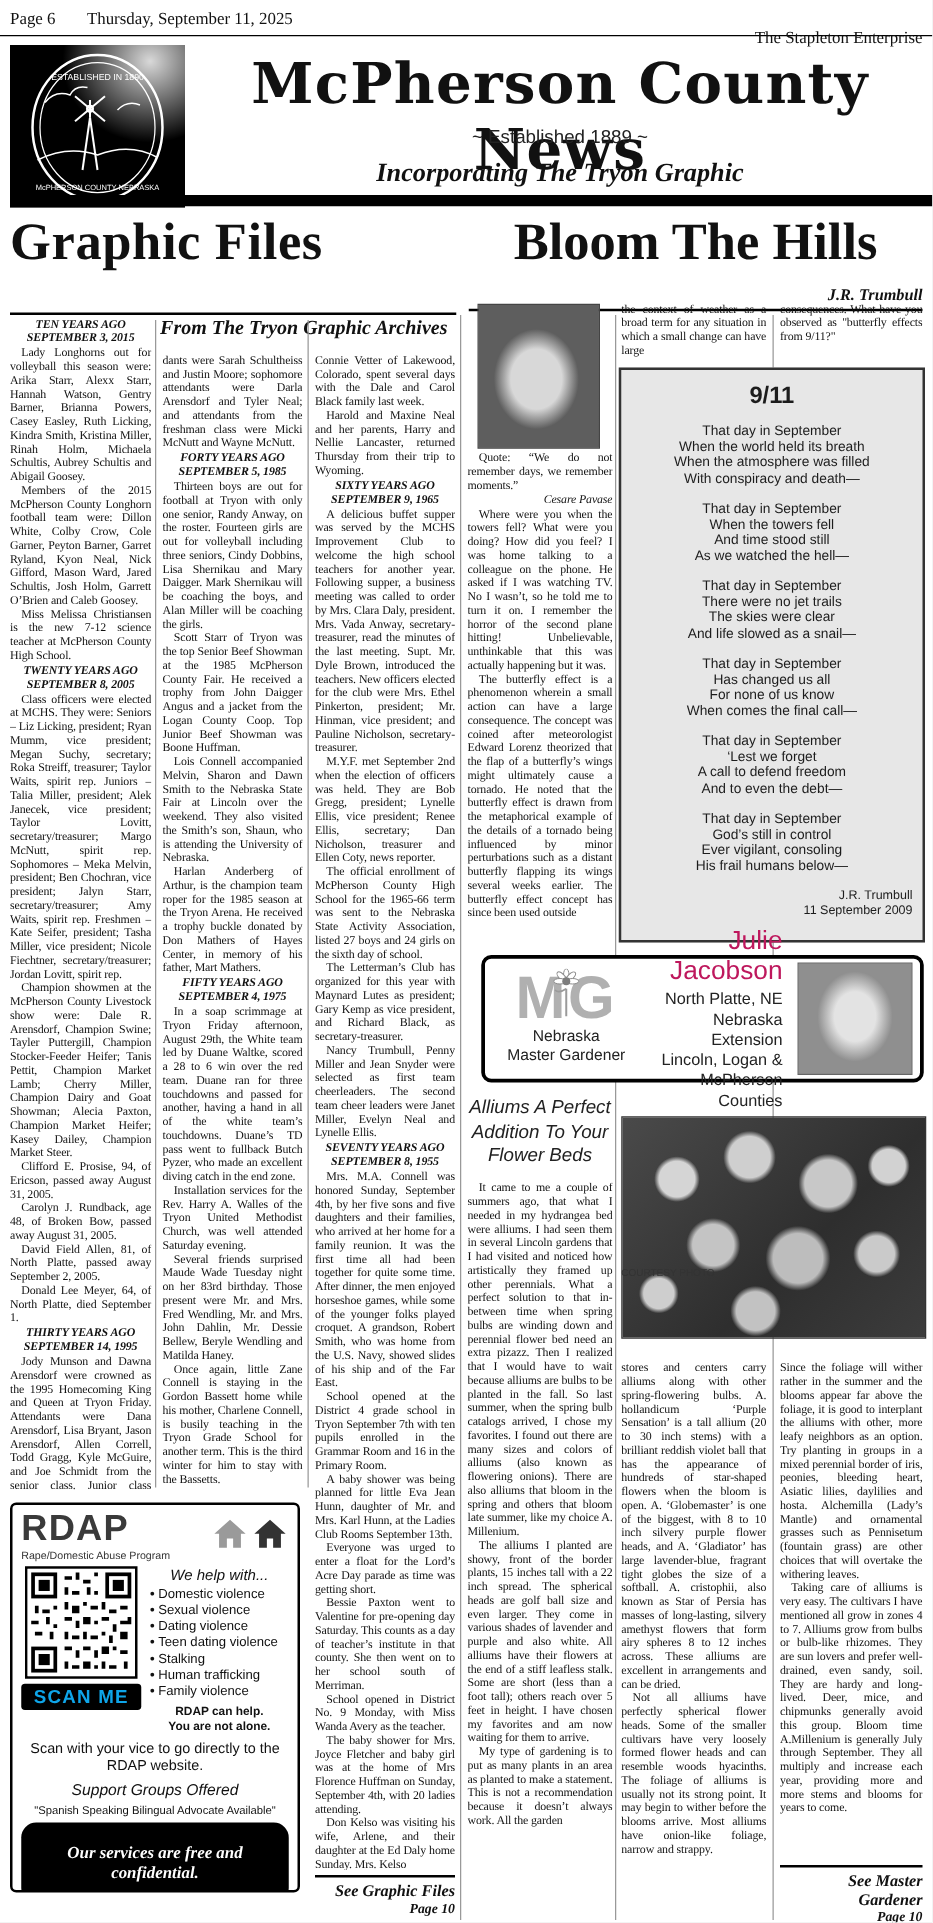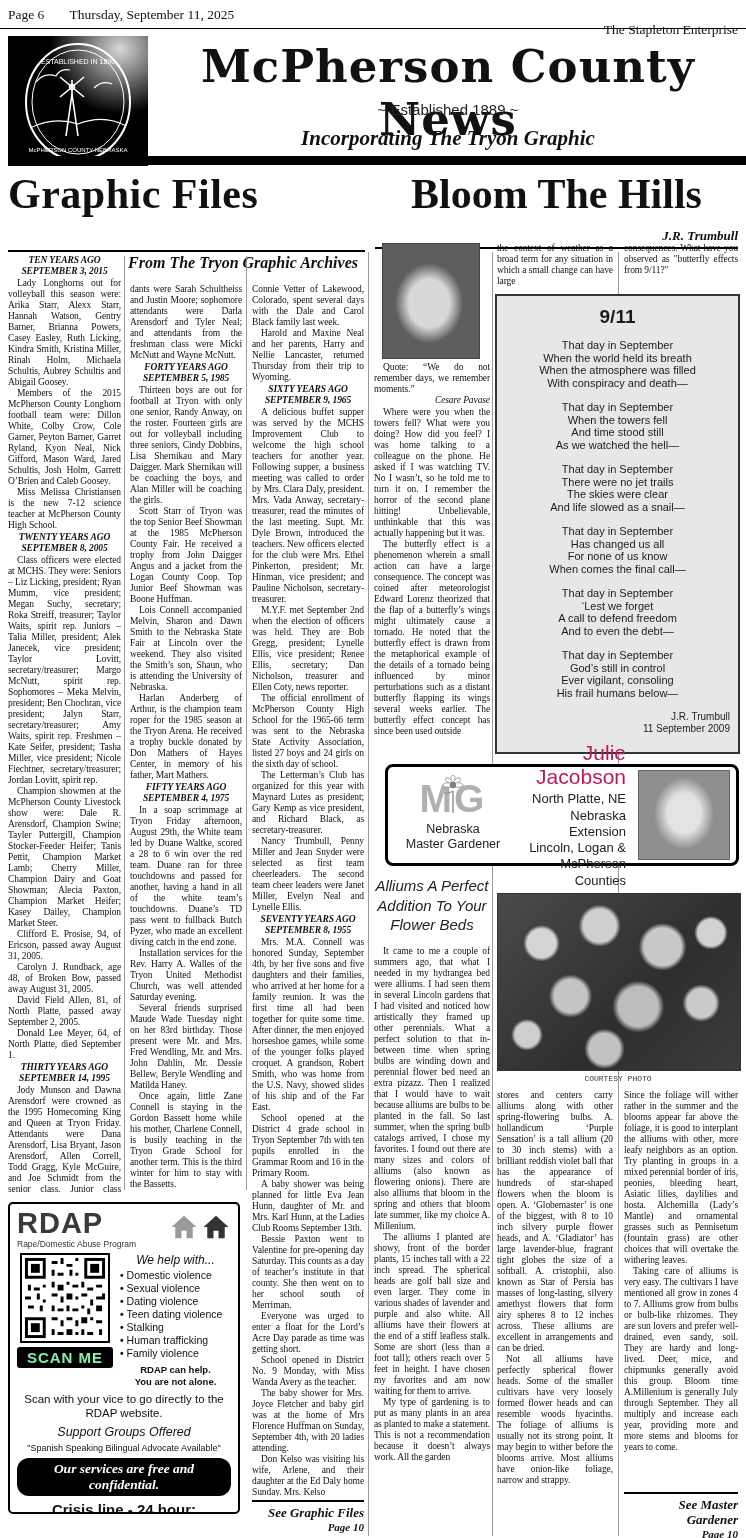--- a/index.html
+++ b/index.html
@@ -68,21 +68,21 @@
            padding:10px 8px 6px 8px;text-align:center;overflow:hidden;}
   .poembox .ptitle{font-size:19px;font-weight:bold;margin-bottom:11px;}
   .stanza{white-space:pre-line;font-size:11px;line-height:12.5px;margin-bottom:12px;}
   .psig{text-align:right;font-size:10px;line-height:12px;white-space:pre-line;margin-top:2px;}
 
   
   .mgbox{left:385px;top:764px;width:354px;height:102px;border:3px solid #000;border-radius:8px;
          box-sizing:border-box;display:flex;align-items:center;gap:8px;padding:4px 6px;
          font-family:"Liberation Sans",sans-serif;background:#fff;}
   .mg-logo{position:relative;width:118px;text-align:center;flex:0 0 auto;}
-  .mg-letters{font-size:39px;font-weight:bold;color:#b0b0b0;line-height:40px;letter-spacing:2px;
+  .mg-letters{font-size:48px;font-weight:bold;color:#b0b0b0;line-height:40px;letter-spacing:2px;
               font-family:"Liberation Sans",sans-serif;}
   .mg-flower{position:absolute;left:50%;top:-4px;transform:translateX(-50%);}
   .mg-caption{font-size:12.5px;line-height:1.15;color:#222;white-space:pre-line;margin-top:3px;}
   .julie{flex:1;text-align:right;padding-right:4px;}
   .julie .jname{font-size:21px;color:#be185d;margin-bottom:2px;}
   .julie .jline{font-size:13px;line-height:1.25;color:#222;}
   .julie-photo{flex:0 0 auto;width:90px;height:88px;border:1px solid #666;
      background:radial-gradient(ellipse 30px 36px at 50% 48%, #e3e3e3 0 55%, #bdbdbd 75%, #8f8f8f 100%),
        linear-gradient(#9f9f9f,#7c7c7c);}
 
@@ -94,47 +94,47 @@
        radial-gradient(circle 26px at 18% 28%, #d5d5d5 0 55%, transparent 70%),
        radial-gradient(circle 30px at 42% 18%, #cfcfcf 0 55%, transparent 70%),
        radial-gradient(circle 34px at 68% 30%, #c8c8c8 0 55%, transparent 70%),
        radial-gradient(circle 24px at 88% 22%, #d2d2d2 0 55%, transparent 70%),
        radial-gradient(circle 30px at 30% 58%, #c4c4c4 0 55%, transparent 72%),
        radial-gradient(circle 36px at 58% 64%, #bdbdbd 0 55%, transparent 72%),
        radial-gradient(circle 26px at 84% 62%, #cacaca 0 55%, transparent 72%),
        radial-gradient(circle 22px at 12% 80%, #cecece 0 55%, transparent 72%),
        radial-gradient(circle 28px at 44% 88%, #c2c2c2 0 55%, transparent 72%),
        linear-gradient(135deg,#4a4a4a,#2e2e2e 60%,#3c3c3c);}
-  .photo-credit{left:497px;top:1074px;width:242px;text-align:center;
-                font-family:Liberation Mono, monospace;font-size:8px;color:#333;}
+  .photo-credit{left:497px;top:1014px;width:242px;text-align:left;
+                font-family:Liberation Sans, sans-serif;font-size:8px;color:#333;}
 
   
   .rdap{left:8px;top:1202px;width:232px;height:312px;border:2px solid #000;border-radius:5px;
         box-sizing:border-box;font-family:"Liberation Sans",sans-serif;color:#111;
         padding:5px 7px;overflow:hidden;}
   .rdap-logo-row{display:flex;align-items:center;gap:6px;margin-bottom:4px;}
   .rdap-word{font-size:29px;font-weight:bold;color:#3a3a3a;letter-spacing:1px;line-height:1;}
   .rdap-sub{font-size:8.5px;color:#333;margin-top:1px;}
   .rdap-houses{margin-left:auto;display:flex;gap:2px;}
   .rdap-main{display:flex;gap:7px;}
   .qrcol{flex:0 0 auto;width:96px;text-align:center;}
   .qr{width:86px;height:86px;border:2px solid #000;background:#fff;display:block;margin:0 auto;}
-  .scanme{margin-top:4px;background:#000;color:#86efac;font-weight:bold;font-size:15px;
+  .scanme{margin-top:4px;background:#000;color:#0ea5e9;font-weight:bold;font-size:15px;
           letter-spacing:1px;border-radius:3px;padding:2px 0;}
   .helpcol{flex:1;}
   .help-title{font-style:italic;font-size:12px;text-align:center;margin-bottom:2px;}
   .help-list{list-style:none;margin:0;padding:0;font-size:10.5px;line-height:13px;}
   .help-list li::before{content:"• ";font-weight:bold;}
   .canhelp{font-size:9.5px;font-weight:bold;text-align:center;margin-top:4px;white-space:pre-line;line-height:1.25;}
   .scan-note{font-size:11.5px;text-align:center;margin-top:5px;line-height:1.2;}
   .support{font-style:italic;font-size:12.5px;text-align:center;margin-top:5px;}
   .bilingual{font-size:9px;text-align:center;margin-top:4px;}
   .freebanner{margin-top:5px;background:#000;color:#fff;border-radius:12px;text-align:center;
               font-family:"Liberation Serif",serif;font-weight:bold;font-style:italic;
-              font-size:13.5px;padding:3px 2px;}
+              font-size:13.5px;padding:16px 2px;}
   .crisis{font-weight:bold;font-size:15px;text-align:center;margin-top:5px;line-height:1.25;}
 
   .seal svg{display:block;}
 </style>
 </head>
 <body>
 
 <div class="page">
 
   <div class="abs topbar">
@@ -231,22 +231,22 @@
       <div class="b-p">A delicious buffet supper was served by the MCHS Improvement Club to welcome the high school teachers for another year. Following supper, a business meeting was called to order by Mrs. Clara Daly, president. Mrs. Vada Anway, secretary-treasurer, read the minutes of the last meeting. Supt. Mr. Dyle Brown, introduced the teachers. New officers elected for the club were Mrs. Ethel Pinkerton, president; Mr. Hinman, vice president; and Pauline Nicholson, secretary-treasurer.</div>
       <div class="b-p">M.Y.F. met September 2nd when the election of officers was held. They are Bob Gregg, president; Lynelle Ellis, vice president; Renee Ellis, secretary; Dan Nicholson, treasurer and Ellen Coty, news reporter.</div>
       <div class="b-p">The official enrollment of McPherson County High School for the 1965-66 term was sent to the Nebraska State Activity Association, listed 27 boys and 24 girls on the sixth day of school.</div>
       <div class="b-p">The Letterman’s Club has organized for this year with Maynard Lutes as president; Gary Kemp as vice president, and Richard Black, as secretary-treasurer.</div>
       <div class="b-p">Nancy Trumbull, Penny Miller and Jean Snyder were selected as first team cheerleaders. The second team cheer leaders were Janet Miller, Evelyn Neal and Lynelle Ellis.</div>
       <div class="b-h" style="white-space: pre-line;">SEVENTY YEARS AGO
 SEPTEMBER 8, 1955</div>
       <div class="b-p">Mrs. M.A. Connell was honored Sunday, September 4th, by her five sons and five daughters and their families, who arrived at her home for a family reunion. It was the first time all had been together for quite some time. After dinner, the men enjoyed horseshoe games, while some of the younger folks played croquet. A grandson, Robert Smith, who was home from the U.S. Navy, showed slides of his ship and of the Far East.</div>
       <div class="b-p">School opened at the District 4 grade school in Tryon September 7th with ten pupils enrolled in the Grammar Room and 16 in the Primary Room.</div>
       <div class="b-p">A baby shower was being planned for little Eva Jean Hunn, daughter of Mr. and Mrs. Karl Hunn, at the Ladies Club Rooms September 13th.</div>
+      <div class="b-p">Everyone was urged to enter a float for the Lord’s Acre Day parade as time was getting short.</div>
       <div class="b-p">Bessie Paxton went to Valentine for pre-opening day Saturday. This counts as a day of teacher’s institute in that county. She then went on to her school south of Merriman.</div>
-      <div class="b-p">Everyone was urged to enter a float for the Lord’s Acre Day parade as time was getting short.</div>
       <div class="b-p">School opened in District No. 9 Monday, with Miss Wanda Avery as the teacher.</div>
       <div class="b-p">The baby shower for Mrs. Joyce Fletcher and baby girl was at the home of Mrs Florence Huffman on Sunday, September 4th, with 20 ladies attending.</div>
       <div class="b-p">Don Kelso was visiting his wife, Arlene, and their daughter at the Ed Daly home Sunday. Mrs. Kelso</div>
     </div>
   <div class="abs cont-rule" style="left:252px;top:1500px;width:112px;"></div>
   <div class="abs cont" style="left:252px;top:1506px;width:112px;">
     <span>See Graphic Files</span>
     <span class="pg2">Page 10</span>
   </div>
 

